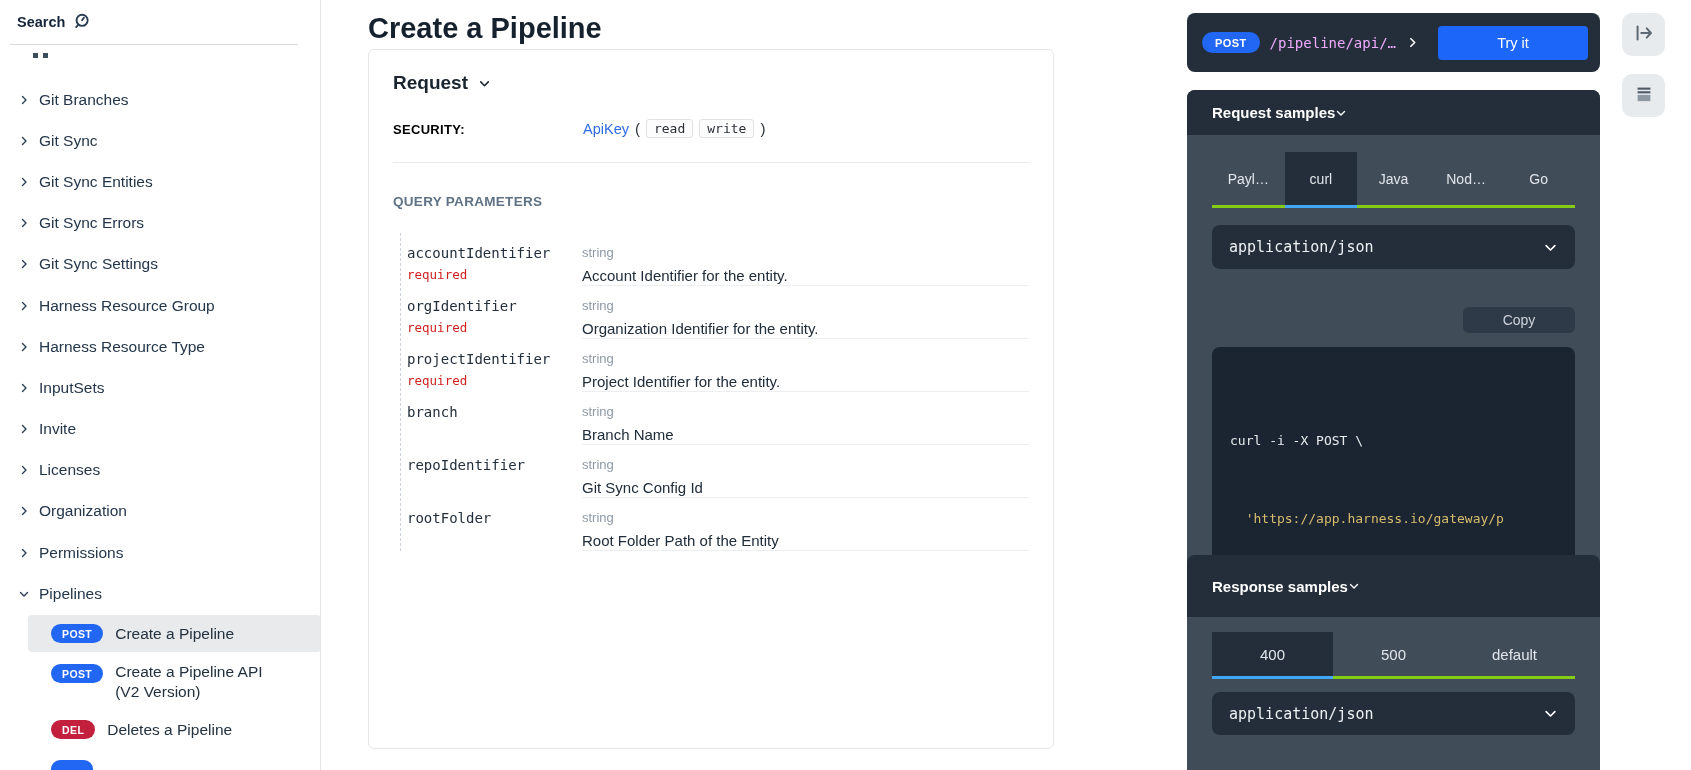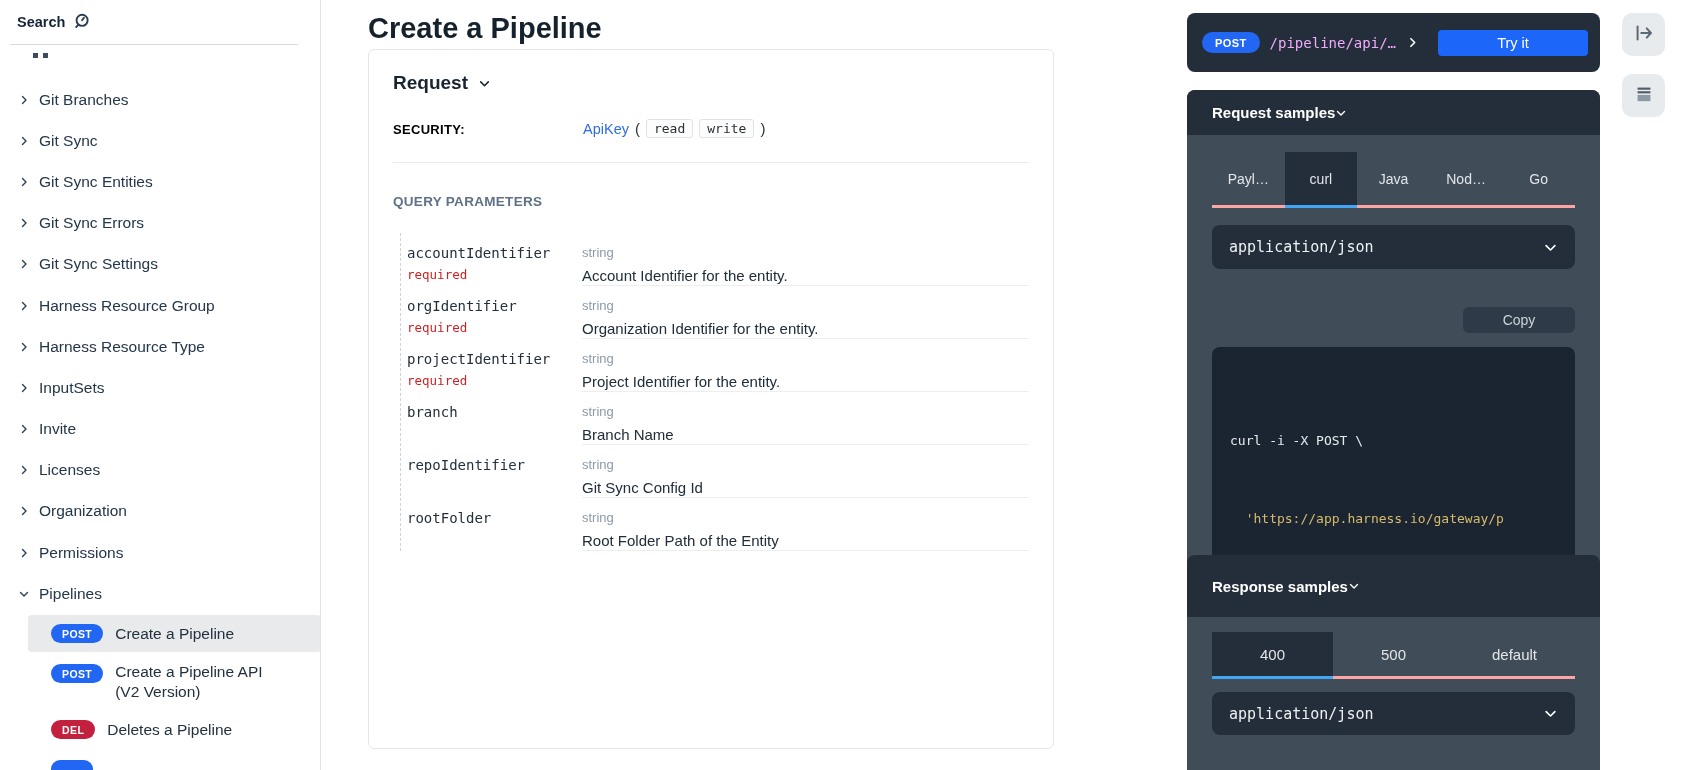--- a/index.html
+++ b/index.html
@@ -55,30 +55,30 @@
   .p-desc { margin-top:6px; font-size:15px; color:#202d3a; line-height:19px; }
 
   
   .rp-card { position:absolute; left:1187px; width:413px; }
   .ep-card { top:13px; height:59px; background:#232e3a; border-radius:8px;
              display:flex; align-items:center; padding:0 12px 0 15px; gap:10px; }
   .ep-pill { background:#2167f3; color:#fff; font-size:11px; font-weight:700; padding:4.5px 13px;
              border-radius:999px; letter-spacing:.4px; }
   .ep-path { font-family:"DejaVu Sans Mono", monospace; font-size:14px; color:#f0abfc; }
   .ep-chev { display:flex; color:#fff; cursor:pointer; }
-  .tryit { margin-left:auto; width:150px; height:26px; background:#1d66fa; color:#fff; font-size:14.5px;
+  .tryit { margin-left:auto; width:150px; height:34px; background:#1d66fa; color:#fff; font-size:14.5px;
            border:none; border-radius:4px; display:flex; align-items:center; justify-content:center; cursor:pointer; }
 
   .samples { background:#414c59; border-radius:8px; }
   .req-samples { top:90px; padding-bottom:30px; }
   .resp-samples { top:555px; height:250px; }
   .rp-header { height:45px; background:#232e3a; border-radius:8px 8px 0 0; display:flex; align-items:center;
                padding-left:25px; color:#fff; font-size:15px; font-weight:700; cursor:pointer; }
   .resp-samples .rp-header { height:62px; }
-  .tabs { margin:17px 25px 0; display:flex; border-bottom:3px solid #fca5a5; }
+  .tabs { margin:17px 25px 0; display:flex; border-bottom:3px solid #84cc16; }
   .tab { flex:1; height:56px; margin-bottom:-3px; border-bottom:3px solid transparent;
          display:flex; align-items:center; justify-content:center; font-size:14px; color:#e2e6ea; cursor:pointer; }
   .tab.active { background:#232e3a; border-bottom-color:#41a7f5; }
   .resp-samples .tabs { margin-top:15px; }
   .resp-samples .tab { height:47px; font-size:15px; }
   .dd { margin:17px 25px 0; height:44px; background:#232e3a; border-radius:8px; display:flex; align-items:center;
         padding:0 17px; font-family:"DejaVu Sans Mono", monospace; font-size:15px; color:#eef1f3; cursor:pointer; }
   .resp-samples .dd { margin-top:13px; height:43px; }
   .dd .dd-chev { margin-left:auto; display:flex; color:#fff; }
   .copy-row { margin:38px 25px 0; display:flex; justify-content:flex-end; }

